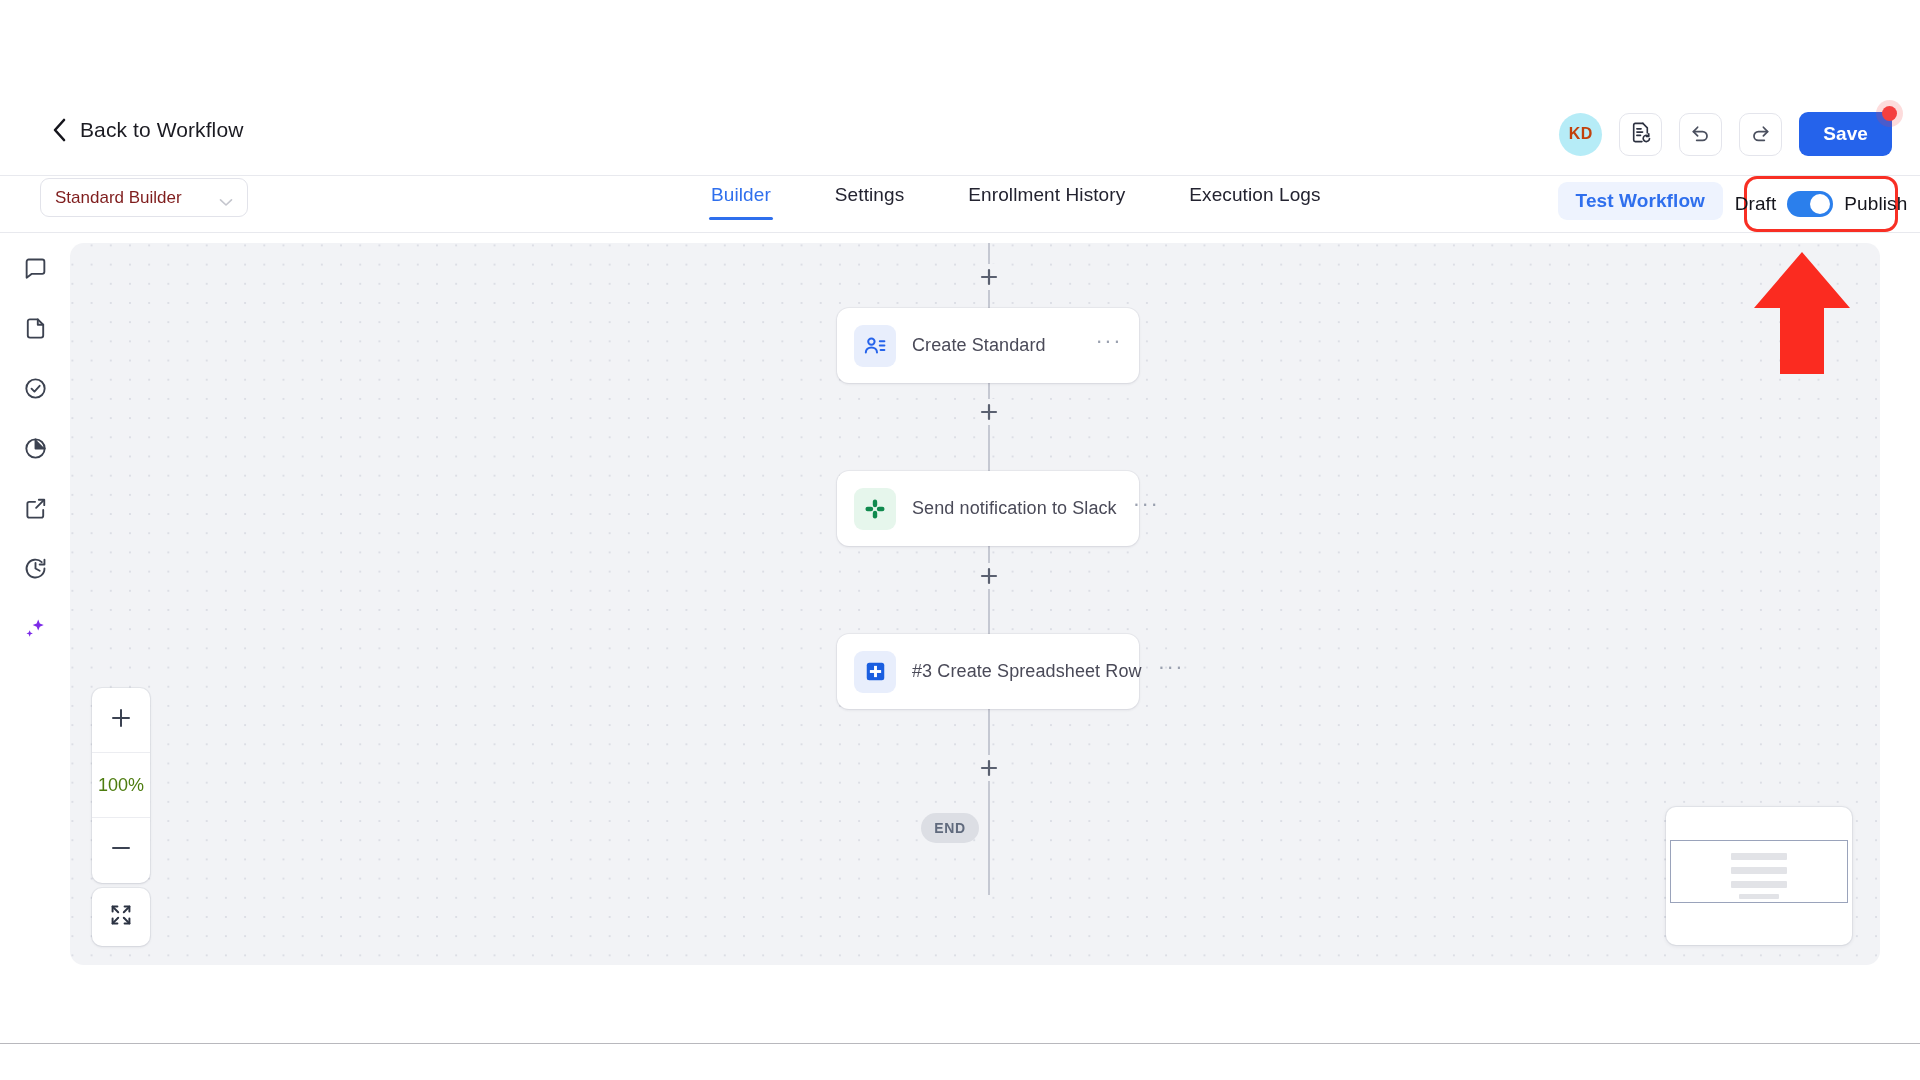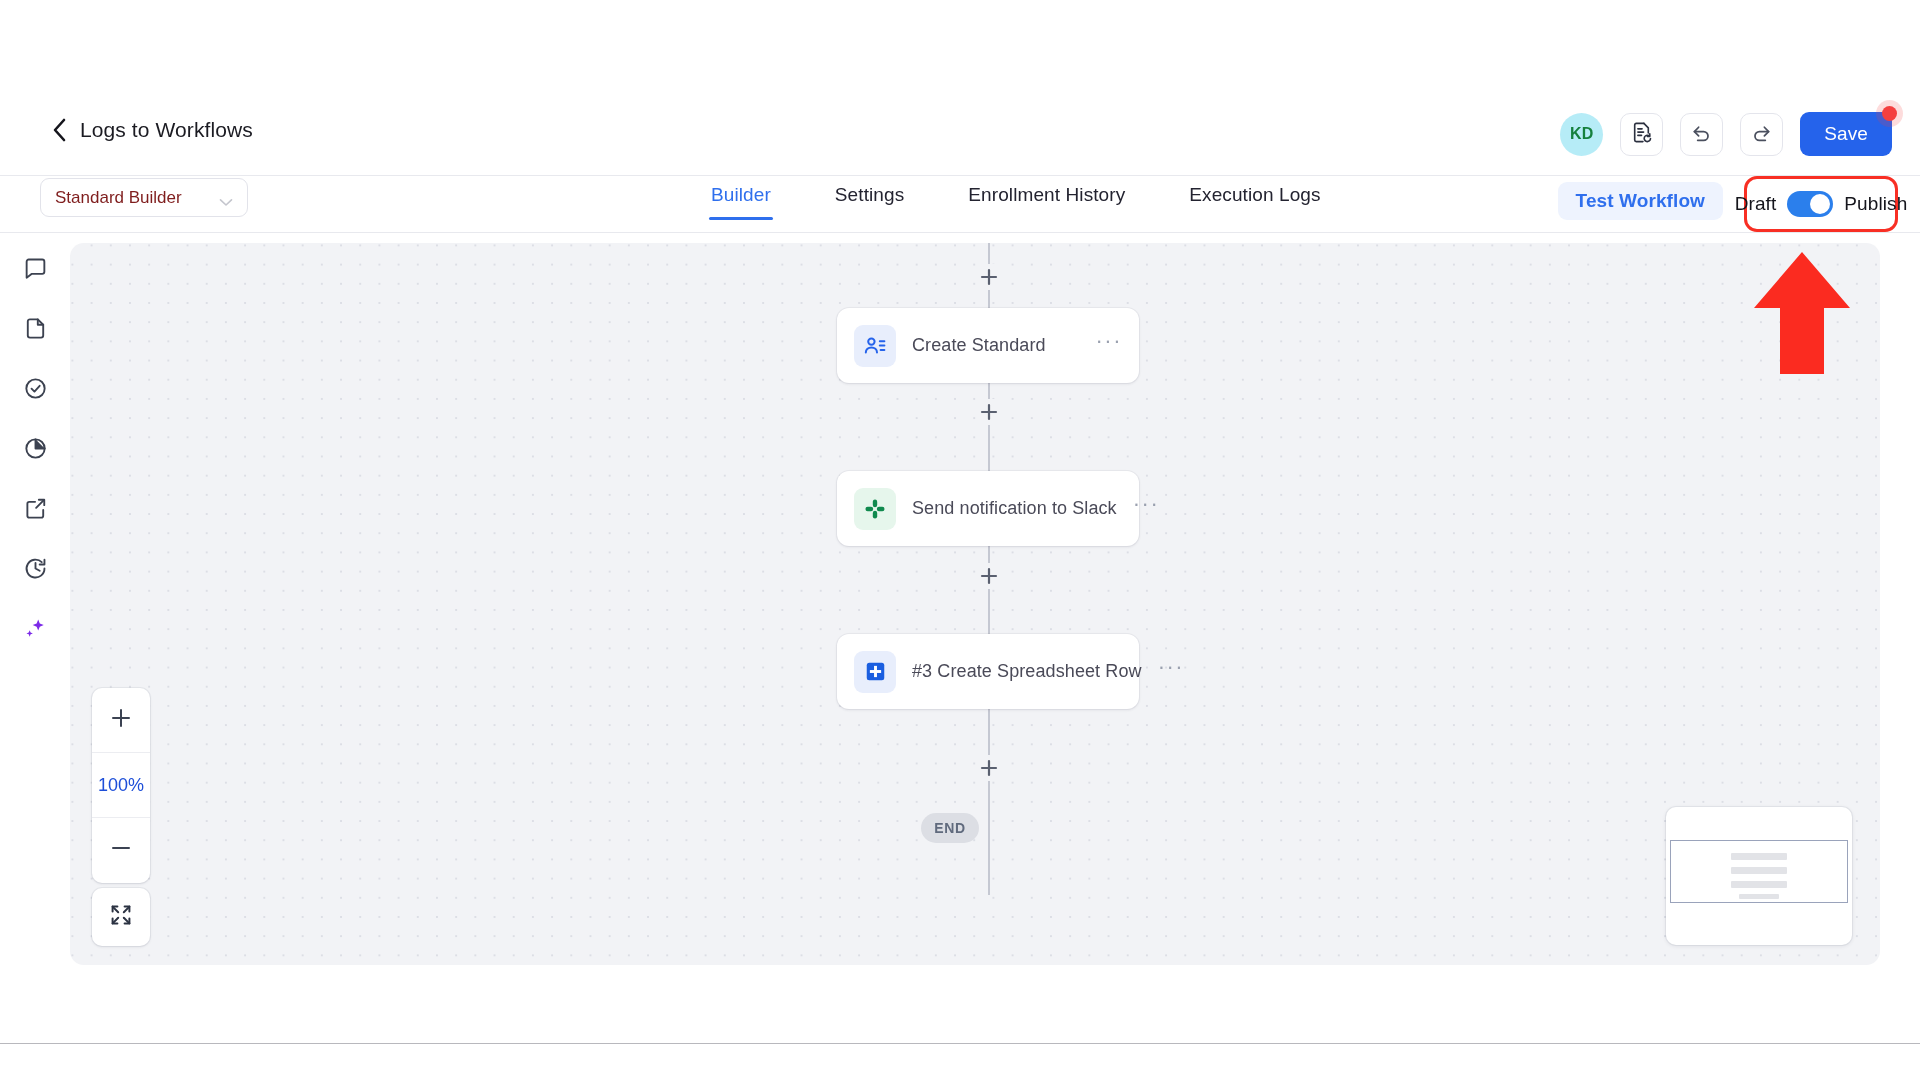--- a/index.html
+++ b/index.html
@@ -75,21 +75,21 @@
     right: 28px;
     top: 112px;
     display: flex;
     align-items: center;
     gap: 17px;
   }
   .avatar {
     width: 43px; height: 43px;
     border-radius: 50%;
     background: #b6ecf7;
-    color: #15803d;
+    color: #c2410c;
     font-size: 16px;
     font-weight: bold;
     display: flex;
     align-items: center;
     justify-content: center;
     letter-spacing: .3px;
   }
   .icon-btn {
     width: 43px; height: 43px;
     border: 1px solid #e4e5ec;
@@ -102,21 +102,21 @@
   }
   .save-btn {
     position: relative;
     height: 44px;
     padding: 0 24px;
     background: #2563eb;
     color: #ffffff;
     border: none;
     border-radius: 9px;
     font-size: 19px;
-    font-weight: normal;
+    font-weight: bold;
     font-family: "Liberation Sans", sans-serif;
     cursor: pointer;
     letter-spacing: .1px;
   }
   .save-dot {
     position: absolute;
     right: -5px; top: -6px;
     width: 15px; height: 15px;
     border-radius: 50%;
     background: #f43f3f;
@@ -357,21 +357,21 @@
     border-radius: 10px;
     box-shadow: 0 1px 3px rgba(25,32,60,.10), 0 0 0 1px rgba(25,32,60,.05);
     overflow: hidden;
   }
   .zoom-cell {
     height: 65px;
     display: flex;
     align-items: center;
     justify-content: center;
     font-size: 18px;
-    color: #1d4ed8;
+    color: #4d7c0f;
     cursor: pointer;
     border-bottom: 1px solid #ecedf1;
   }
   .zoom-cell:last-child { border-bottom: none; }
   .fit-btn {
     position: absolute;
     left: 22px;
     top: 645px;
     width: 58px; height: 58px;
     background: #ffffff;
@@ -437,21 +437,21 @@
 <div class="app">
 
   <div class="topbar">
 
     <div class="back-link">
       <span class="back-chevron">
         <svg viewBox="0 0 15 24" width="15" height="24" fill="none" stroke="#15151c" stroke-width="2.6" stroke-linecap="round" stroke-linejoin="round">
           <polyline points="12,2 3,12 12,22"></polyline>
         </svg>
       </span>
-      <span class="back-label">Logs to Workflows</span>
+      <span class="back-label">Back to Workflow</span>
     </div>
 
 
     <div class="top-right">
       <div class="avatar">
         <span>KD</span>
       </div>
 
       <div class="icon-btn">
         <span>

